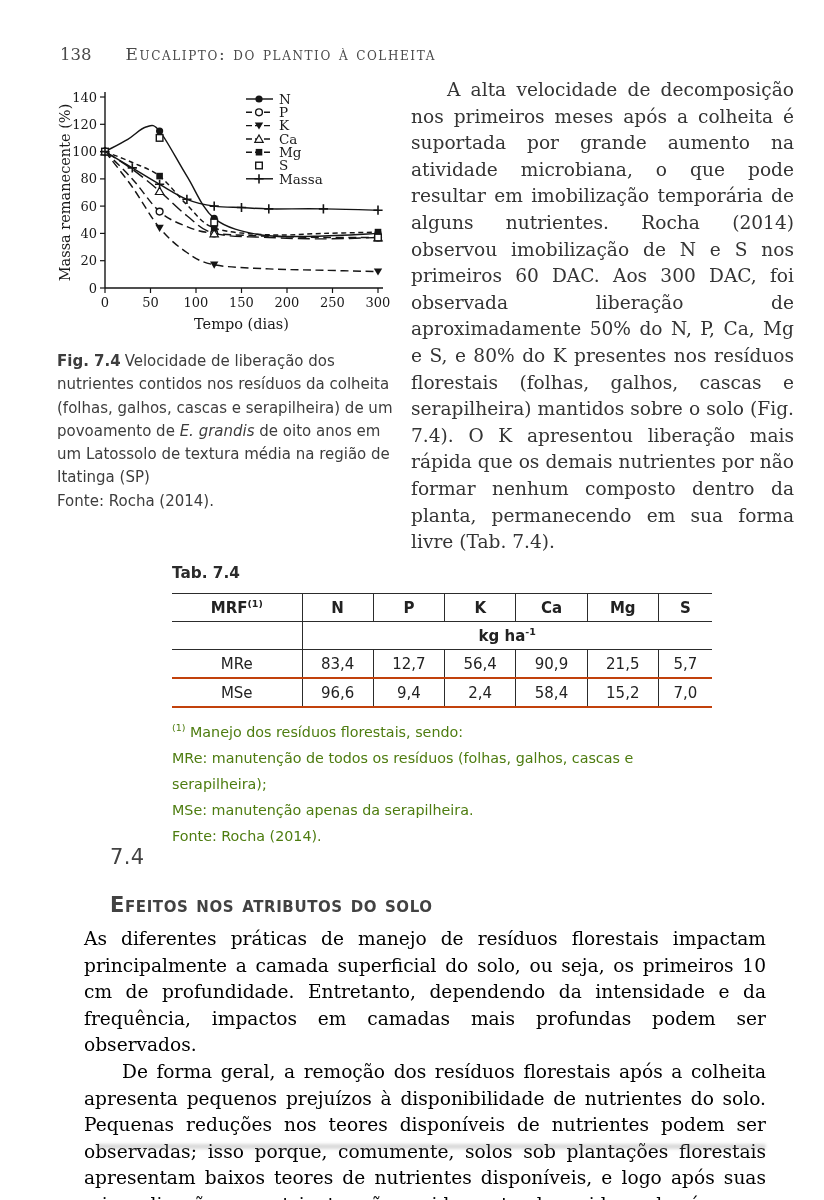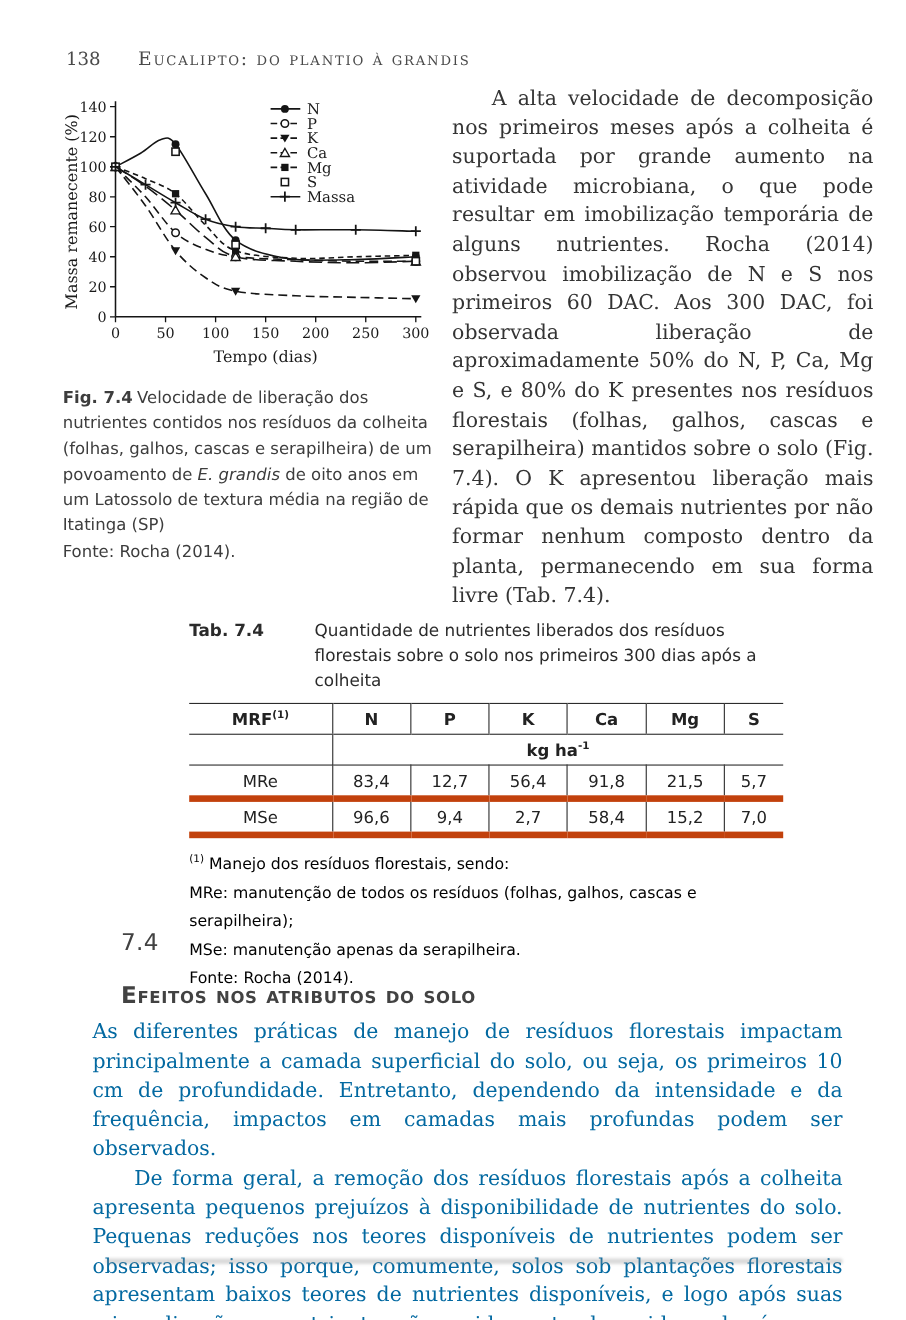--- a/index.html
+++ b/index.html
@@ -35,47 +35,47 @@
   .tab-caption{display:flex;font-size:15.3px;line-height:23px;gap:46px;}
   .tab-caption b{flex:0 0 68px;}
   .tab-caption span{flex:1;}
   .data-table{border-collapse:collapse;width:100%;font-size:15px;text-align:center;
               margin-top:8px;color:#222;}
   .data-table th,.data-table td{height:27px;padding:0 3px;font-weight:400;}
   .data-table .hrow th{border-top:1.5px solid #2c2c2c;border-bottom:1px solid #2c2c2c;font-weight:700;}
   .data-table .hrow th + th{border-left:1px solid #2c2c2c;}
   .data-table .urow td{border-bottom:1px solid #2c2c2c;font-weight:700;}
   .data-table .urow td:first-child{border-right:1px solid #2c2c2c;}
-  .data-table tbody td{border-bottom:6px solid #c2410c;}
+  .data-table tbody td{border-bottom:2px solid #c2410c;}
   .data-table tbody td + td{border-left:1px solid #2c2c2c;}
   sup{font-size:9.5px;}
-  .footnotes{margin-top:7px;font-size:14.3px;line-height:26px;color:#000000;}
+  .footnotes{margin-top:7px;font-size:14.3px;line-height:26px;color:#4d7c0f;}
   .footnotes p{margin:0;}
 
   
   .section-block{position:absolute;left:84px;top:845px;width:682px;}
   .sec-heading{margin:0 0 9px 26px;font-family:"DejaVu Sans",sans-serif;font-weight:700;
                color:#424242;font-size:21px;letter-spacing:.3px;display:flex;gap:24px;align-items:baseline;flex-direction:column;}
   .sec-heading .sectitle{font-variant-caps:small-caps;letter-spacing:.6px;}
   .sec-heading .secnum{font-weight:400;}
-  .body-p{margin:0;font-size:18.6px;line-height:26.6px;text-align:justify;color:#0369a1;}
+  .body-p{margin:0;font-size:18.6px;line-height:26.6px;text-align:justify;color:#000000;}
   .body-p.indent{text-indent:38px;}
 
   
   .cutoff{position:absolute;left:96px;top:1144px;width:670px;height:5px;
           background:#8d8d8d;opacity:.33;filter:blur(1.4px);border-radius:2px;}
 </style>
 </head>
 <body>
 
 <div class="page">
 
   <div class="runhead">
     <span class="pagenum">138</span>
-    <span class="running-title">Eucalipto: do plantio à grandis</span>
+    <span class="running-title">Eucalipto: do plantio à colheita</span>
   </div>
 
   <section class="figure-block">
     <svg class="chart-svg" width="345" height="252" viewBox="0 0 345 252" xmlns="http://www.w3.org/2000/svg">
         <line x1="50" y1="6" x2="50" y2="202" stroke="#151515" stroke-width="1.4"></line>
         <line x1="50" y1="202" x2="328" y2="202" stroke="#151515" stroke-width="1.4"></line>
         <line x1="45" y1="202" x2="50" y2="202" stroke="#151515" stroke-width="1.2"></line>
         <text x="42" y="206.5" text-anchor="end" class="tick">0</text>
         <line x1="45" y1="174.7" x2="50" y2="174.7" stroke="#151515" stroke-width="1.2"></line>
         <text x="42" y="179.2" text-anchor="end" class="tick">20</text>
@@ -171,21 +171,20 @@
     <p class="fig-source">Fonte: Rocha (2014).</p>
   </section>
 
   <section class="intro-col">
     <p>A alta velocidade de decomposição nos primeiros meses após a colheita é suportada por grande aumento na atividade microbiana, o que pode resultar em imobilização temporária de alguns nutrientes. Rocha (2014) observou imobilização de N e S nos primeiros 60 DAC. Aos 300 DAC, foi observada liberação de aproximadamente 50% do N, P, Ca, Mg e S, e 80% do K presentes nos resíduos florestais (folhas, galhos, cascas e serapilheira) mantidos sobre o solo (Fig. 7.4). O K apresentou liberação mais rápida que os demais nutrientes por não formar nenhum composto dentro da planta, permanecendo em sua forma livre (Tab. 7.4).</p>
   </section>
 
   <section class="table-block">
     <div class="tab-caption">
       <b>Tab. 7.4</b>
-      <span>Quantidade de nutrientes liberados dos resíduos florestais sobre o solo nos primeiros 300 dias após a colheita</span>
     </div>
     <table class="data-table">
       <colgroup>
           <col style="width:130px">
           <col>
           <col>
           <col>
           <col>
           <col>
           <col>
@@ -204,29 +203,29 @@
           <td></td>
           <td colspan="6"><span>kg ha</span><sup>-1</sup></td>
         </tr>
       </thead>
       <tbody>
           <tr>
             <td>MRe</td>
             <td>83,4</td>
             <td>12,7</td>
             <td>56,4</td>
-            <td>91,8</td>
+            <td>90,9</td>
             <td>21,5</td>
             <td>5,7</td>
           </tr>
           <tr>
             <td>MSe</td>
             <td>96,6</td>
             <td>9,4</td>
-            <td>2,7</td>
+            <td>2,4</td>
             <td>58,4</td>
             <td>15,2</td>
             <td>7,0</td>
           </tr>
         </tbody>
     </table>
     <div class="footnotes">
       <p><sup>(1)</sup><span> Manejo dos resíduos florestais, sendo:</span></p>
       <p>MRe: manutenção de todos os resíduos (folhas, galhos, cascas e serapilheira);</p>
       <p>MSe: manutenção apenas da serapilheira.</p>

